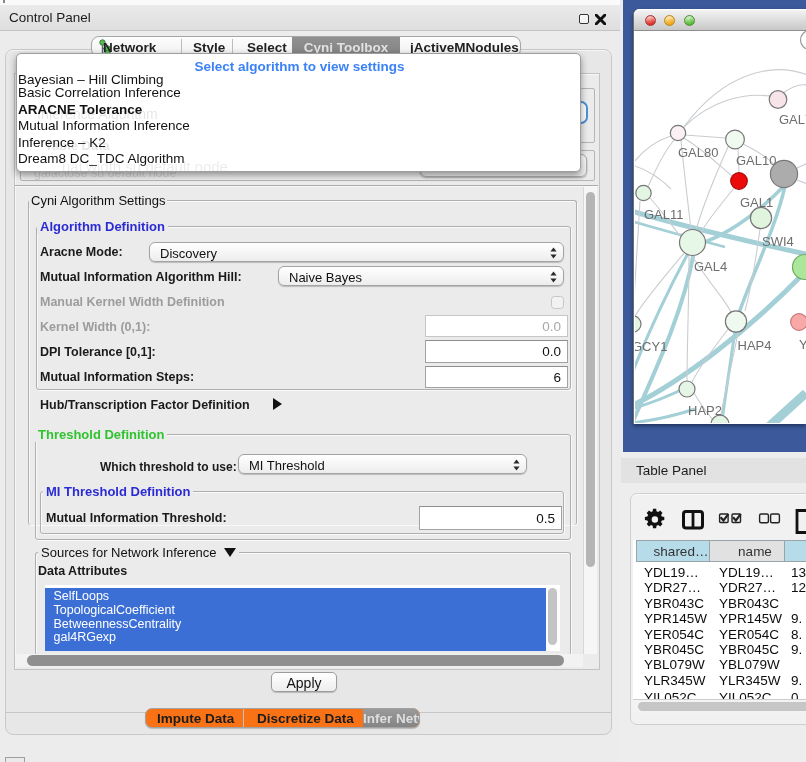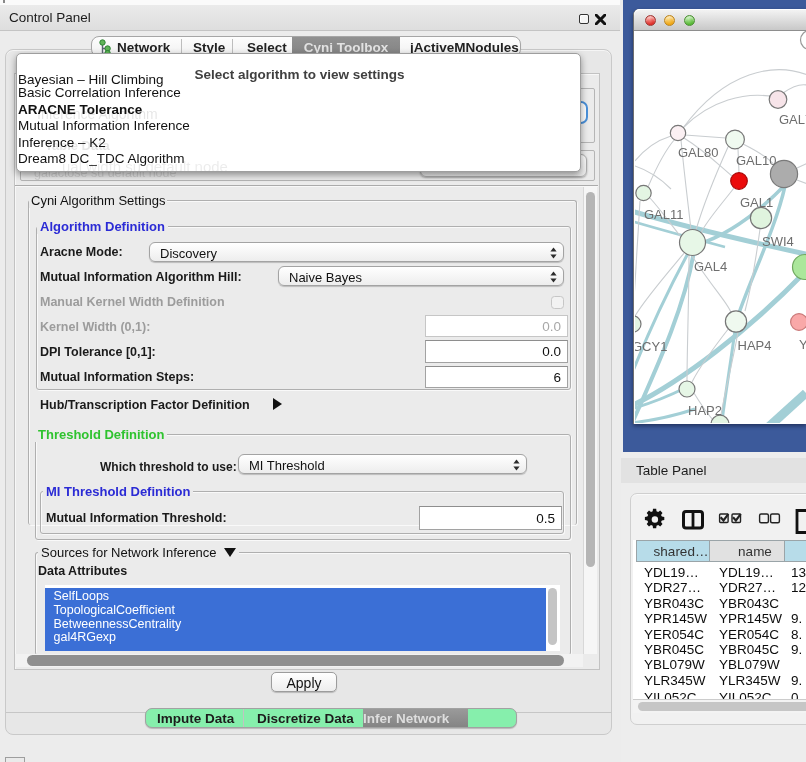--- a/index.html
+++ b/index.html
@@ -27,21 +27,21 @@
 #ghostrow .g { position:absolute; left:18px; top:-6px; font-size:12.5px; color:rgba(90,90,90,.18); }
 #etchline { left:15px; top:185px; width:583px; height:2px; background:#ABABAB; border-bottom:1px solid #F8F8F8; }
 
 #tabs { left:91px; top:36px; width:430px; height:21px; background:linear-gradient(#FDFDFD,#F0F0F0); border:1px solid #A6A6A6; border-radius:8px; box-shadow:0 1px 1px rgba(0,0,0,.15); }
 .tabtxt { position:absolute; top:3px; font-size:13.5px; font-weight:bold; color:#222; }
 .tabsep { position:absolute; top:2px; width:1px; height:17px; background:#BDBDBD; }
 #tab-dark { position:absolute; left:200px; top:0; width:108px; height:21px; background:linear-gradient(#919191,#818181); color:#E6E6E6; }
 #tab-dark span { position:absolute; left:0; width:108px; top:3px; text-align:center; font-size:13.5px; font-weight:bold; color:#E2E2E2; }
 
 #dropdown { left:16px; top:53px; width:565px; height:119px; background:#FFF; border:1px solid #9E9E9E; border-radius:5px; box-shadow:0 3px 7px rgba(0,0,0,.4); overflow:hidden; }
-#dd-head { position:absolute; left:0; top:5px; width:565px; text-align:center; font-size:13.5px; font-weight:bold; color:#404040;margin-top:8px; }
+#dd-head { position:absolute; left:0; top:5px; width:565px; text-align:center; font-size:13.5px; font-weight:bold; color:#3b82f6; }
 .dd-item { position:absolute; left:1px; font-size:13.5px; color:#111; }
 
 .group { position:absolute; border:1px solid #AFAFAF; border-radius:3px; box-shadow:inset 1px 1px 0 rgba(255,255,255,.7), 1px 1px 0 rgba(255,255,255,.7); }
 .gtitle { position:absolute; top:-8px; left:2px; padding:0 3px; background:#EBEBEB; font-size:13px; font-weight:bold; }
 .gtitle.plain { font-weight:normal; font-size:13px; }
 .gtitle.c0 { left:0; padding:0 2px; }
 .lbl { position:absolute; font-size:12.5px; font-weight:bold; color:#1a1a1a; white-space:nowrap; }
 .lbl.dis { color:#9C9C9C; }
 .combo { position:absolute; height:20px; background:linear-gradient(#FFFFFF,#EDEDED); border:1px solid #A3A3A3; border-radius:6px; box-shadow:0 1px 1px rgba(0,0,0,.2); font-size:13px; color:#111; }
 .combo .cv { position:absolute; left:10px; top:3px; }
@@ -55,21 +55,21 @@
 .li { position:absolute; left:8.5px; color:#FFF; font-size:12.5px;text-align:right; }
 #listthumb { position:absolute; left:503px; top:3px; width:9px; height:57px; background:#C4C4C4; border-radius:5px; }
 
 #hscr { left:15px; top:654px; width:568px; height:13px; background:#F2F2F2; }
 #hscr .th { position:absolute; left:12px; top:1px; width:537px; height:11px; background:#8F8F8F; border-radius:5.5px; }
 
 #vscr { left:583px; top:187px; width:14px; height:467px; background:#F6F6F6; border-left:1px solid #D8D8D8; }
 #vscr .th { position:absolute; left:2px; top:5px; width:9px; height:375px; background:#B5B5B5; border-radius:4.5px; }
 
 #apply { left:271px; top:672px; width:66px; height:20px; background:linear-gradient(#FFF,#EDEDED); border:1px solid #9C9C9C; border-radius:5px; text-align:center; font-size:14px; color:#111; padding-top:1.5px; box-shadow:0 1px 1px rgba(0,0,0,.2); }
-#segs { left:145px; top:708px; width:372px; height:20px; background:#86efac; border:1px solid #A2A2A2; border-radius:7px; box-shadow:0 1px 1px rgba(0,0,0,.2); overflow:hidden; }
+#segs { left:145px; top:708px; width:275px; height:20px; background:#f97316; border:1px solid #A2A2A2; border-radius:7px; box-shadow:0 1px 1px rgba(0,0,0,.2); overflow:hidden; }
 #segs .s { position:absolute; top:2px; font-size:13.5px; font-weight:bold; color:#1c1c1c; }
 #segs .sep { position:absolute; top:0; width:1px; height:20px; background:#C2C2C2; }
 #seg-dark { position:absolute; left:217px; top:0; width:105px; height:20px; background:linear-gradient(#9A9A9A,#828282); }
 #seg-dark span { position:absolute; width:105px; text-align:left; top:2px; font-size:13.5px; font-weight:bold; color:#DEDEDE; }
 #miniicon { left:5px; top:757px; width:20px; height:10px; border:1.5px solid #9E9E9E; background:#EAEAEA; }
 .tri-right { position:absolute; width:0; height:0; border-top:6px solid transparent; border-bottom:6px solid transparent; border-left:9px solid #111; }
 .tri-down { display:inline-block; width:0; height:0; border-left:6.5px solid transparent; border-right:6.5px solid transparent; border-top:9px solid #111; margin-left:4px; }
 
 #blue { left:623px; top:0; width:183px; height:452px; background:#3C5A9B; }
 #macwin { left:633px; top:9px; width:173px; height:415px; background:#FFF; border-left:1px solid #6F6F6F; box-shadow:0 2px 4px rgba(0,0,20,.45); border-top-left-radius:6px; }
@@ -184,21 +184,21 @@
   </div>
 <div class="abs" id="etchline"></div>
 
 <div class="abs" id="tabs">
   <svg width="12" height="17" viewBox="0 0 12 17" style="position:absolute; left:7px; top:2px;">
     <path d="M3.5 4 V14.5 M3.5 9.5 H8 M3.5 14.5 H8" stroke="#5A6472" stroke-width="1.4" fill="none"></path>
     <circle cx="3.5" cy="3.5" r="2.7" fill="#5FB457" stroke="#2F8435" stroke-width="1"></circle>
     <circle cx="8.6" cy="9.5" r="2.7" fill="#5FB457" stroke="#2F8435" stroke-width="1"></circle>
     <circle cx="8.6" cy="14.2" r="2.7" fill="#5FB457" stroke="#2F8435" stroke-width="1"></circle>
   </svg>
-  <span class="tabtxt" style="left:25px;">Network</span>
+  <span class="tabtxt" style="left:11px;">Network</span>
   <span class="tabtxt" style="left:101px;">Style</span>
   <span class="tabtxt" style="left:155px;">Select</span>
   <div class="tabsep" style="left:89px;"></div>
   <div class="tabsep" style="left:140px;"></div>
   <div id="tab-dark">
       <span>Cyni Toolbox</span>
     </div>
   <span class="tabtxt" style="left:318px;">jActiveMNodules</span>
 </div>
 

